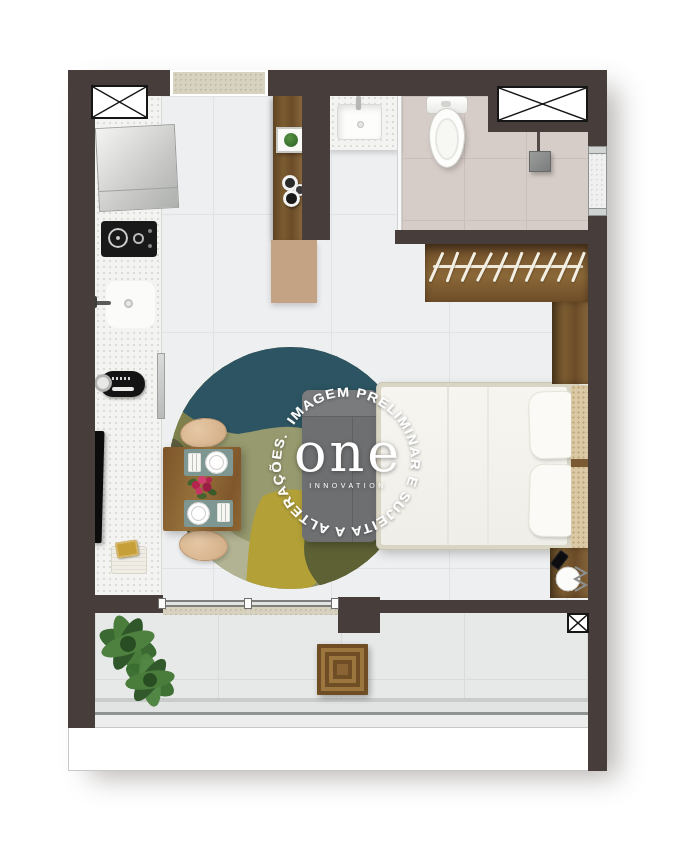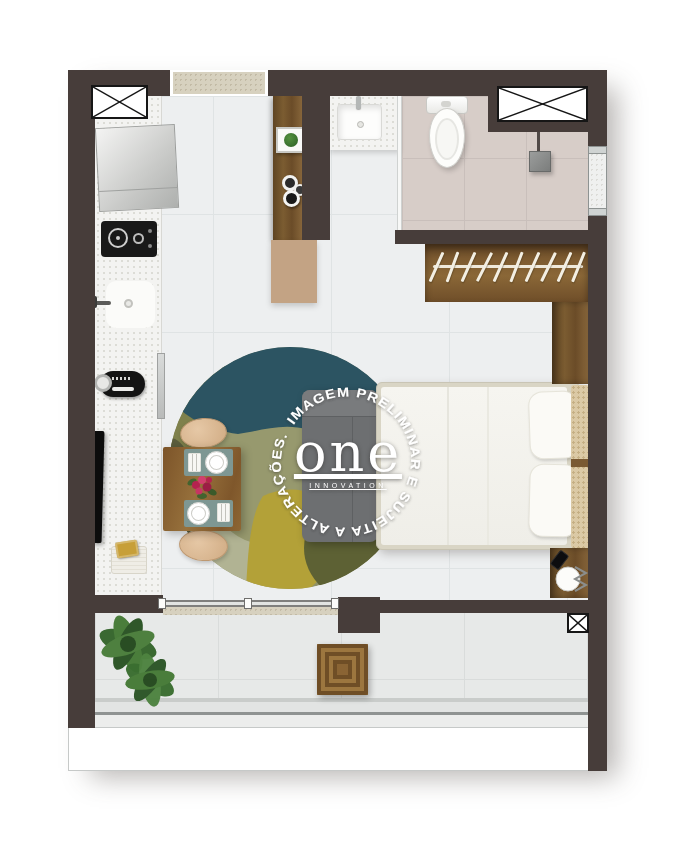--- a/index.html
+++ b/index.html
@@ -19,21 +19,21 @@
   .speckle{background-color:#f3f3f1;background-image:radial-gradient(#dcdcd6 1px,transparent 1px);background-size:6px 6px;}
   .threshold2{background-color:#d7d1bf;background-image:radial-gradient(#c3bba6 1px,transparent 1px);background-size:5px 5px;}
   .xbox{position:absolute;background:#fff;border:2px solid #161616;box-sizing:border-box;}
   .xbox svg{display:block;width:100%;height:100%;}
   .wood-v{background:linear-gradient(90deg,#5f4524,#7b5c31 35%,#6b4c28 65%,#86653a);}
   .wood-h{background:linear-gradient(180deg,#5f4223,#7c5a30 25%,#8a6737 55%,#6f4e29);}
   .plate{border-radius:50%;background:#fff;border:1px solid #d6d6d2;box-shadow:inset 0 0 0 3px #fff,inset 0 0 0 4px #cdcdc8;box-sizing:border-box;}
   .napkin{background:repeating-linear-gradient(90deg,#f7f7f4 0 3px,#c2c2bc 3px 4px);border:1px solid #e2e2dc;box-sizing:border-box;border-radius:1px;}
   .hanger{position:absolute;top:-1px;width:3px;height:32px;background:#f3efe3;transform:rotate(24deg);border-radius:1px;box-shadow:1px 1px 1px rgba(60,45,20,.35);}
   #logo{position:absolute;left:284px;top:426px;width:128px;text-align:center;color:#fff;
-        text-shadow:0 1px 4px rgba(42,40,38,.55);text-decoration:underline;}
+        text-shadow:0 1px 4px rgba(42,40,38,.55);}
   #logo .one{font-family:"DejaVu Serif",serif;font-size:54px;line-height:1;letter-spacing:3px;}
   #logo .innov{font-size:7px;letter-spacing:3.5px;margin-top:2px;}
 </style>
 </head>
 <body>
 
 <div id="plan">
 
   <div class="abs" style="left:68px;top:70px;width:539px;height:701px;background:#fff;box-shadow:16px 12px 26px -6px rgba(75,68,62,.4);"></div>
 

